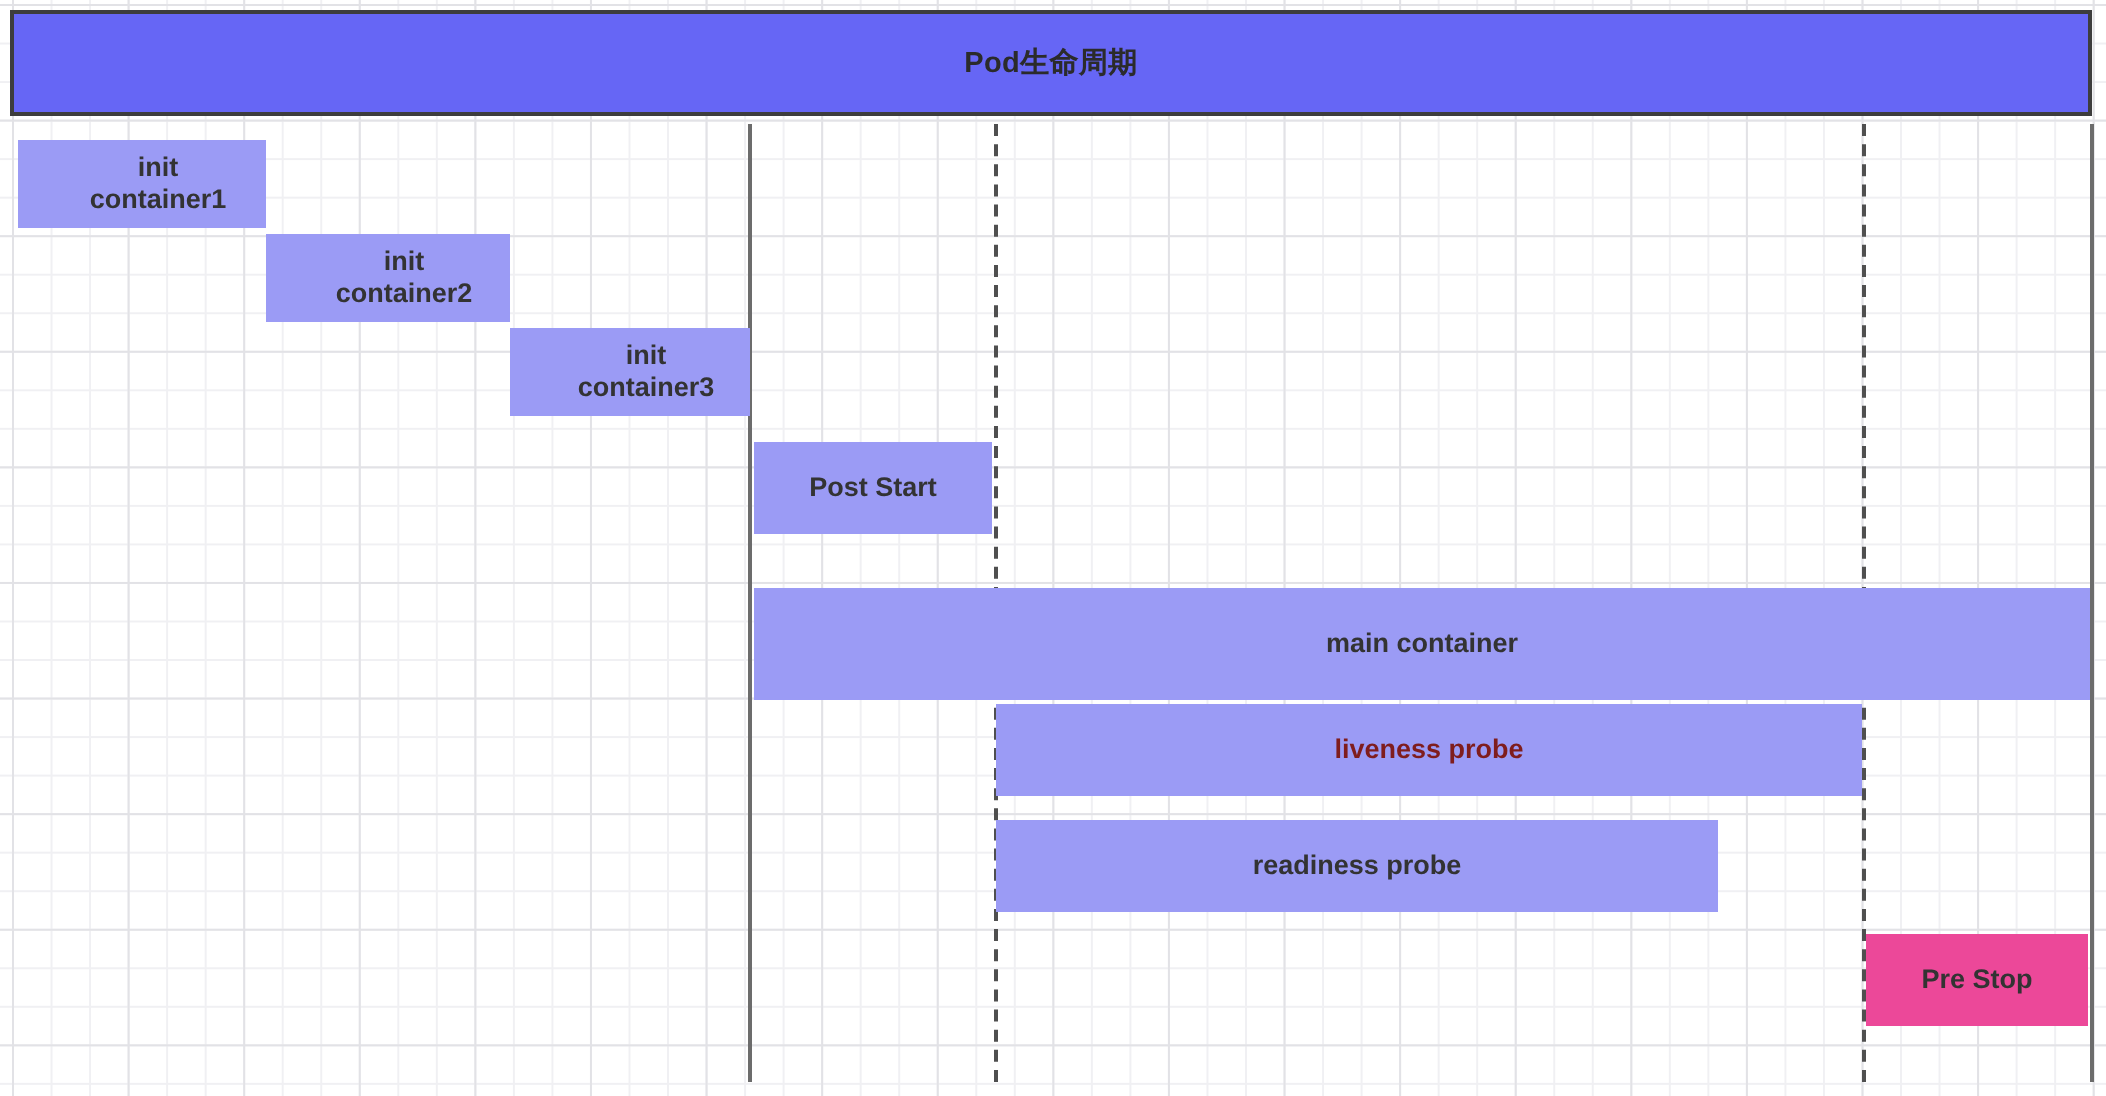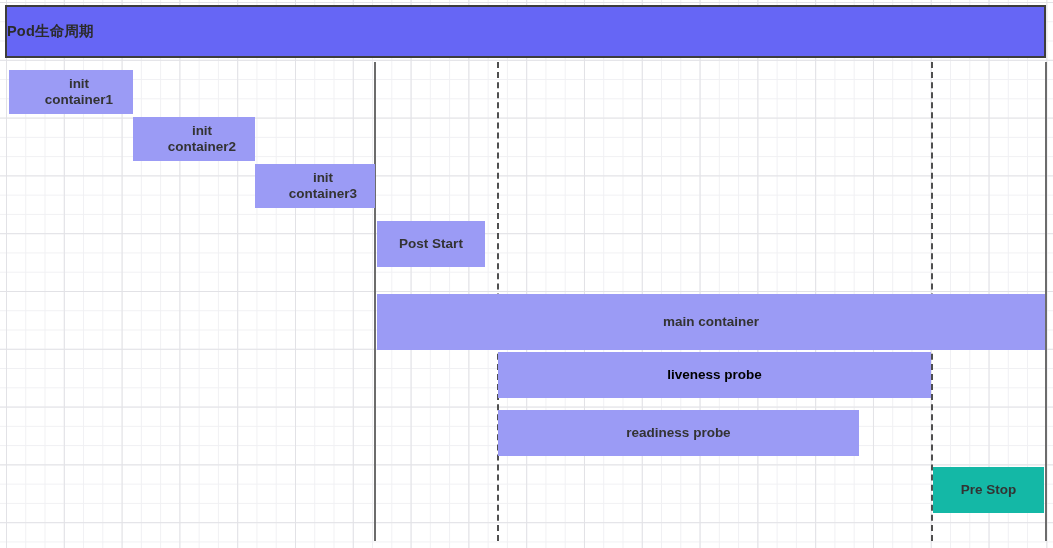--- a/index.html
+++ b/index.html
@@ -43,20 +43,21 @@
     position: absolute;
     left: 5px;
     top: 5px;
     width: 1041px;
     height: 53px;
     background: #6666f5;
     border: 2px solid #3d3d3d;
     box-sizing: border-box;
     display: flex;
     align-items: center;
+    justify-content: center;
   }
   #header-bar .title {
     font-size: 14.5px;
     font-weight: bold;
     color: #2b2b2b;
     letter-spacing: .2px;
   }
 
   
   .vline {
@@ -116,30 +117,30 @@
 container1</span>
       </div>
       <div class="bar stacked" style="left: 133px; top: 117px; width: 122px; height: 44px; background: rgb(155, 155, 245);">
         <span class="bar-label" style="color: rgb(51, 51, 51);">init
 container2</span>
       </div>
       <div class="bar stacked" style="left: 255px; top: 164px; width: 120px; height: 44px; background: rgb(155, 155, 245);">
         <span class="bar-label" style="color: rgb(51, 51, 51);">init
 container3</span>
       </div>
-      <div class="bar" style="left: 377px; top: 221px; width: 108px; height: 46px; background: rgb(155, 155, 245);">
+      <div class="bar" style="left: 377px; top: 221px; width: 119px; height: 46px; background: rgb(155, 155, 245);">
         <span class="bar-label" style="color: rgb(51, 51, 51);">Post Start</span>
       </div>
       <div class="bar" style="left: 377px; top: 294px; width: 668px; height: 56px; background: rgb(155, 155, 245);">
         <span class="bar-label" style="color: rgb(51, 51, 51);">main container</span>
       </div>
       <div class="bar" style="left: 498px; top: 352px; width: 433px; height: 46px; background: rgb(155, 155, 245);">
-        <span class="bar-label" style="color: #000000; text-align: right;">liveness probe</span>
+        <span class="bar-label" style="color: #7f1d1d; text-align: right;">liveness probe</span>
       </div>
       <div class="bar" style="left: 498px; top: 410px; width: 361px; height: 46px; background: rgb(155, 155, 245);">
         <span class="bar-label" style="color: rgb(51, 51, 51);">readiness probe</span>
       </div>
-      <div class="bar" style="left: 933px; top: 467px; width: 111px; height: 46px; background: #14b8a6;">
+      <div class="bar" style="left: 933px; top: 467px; width: 111px; height: 46px; background: #ec4899;">
         <span class="bar-label" style="color: rgb(51, 51, 51);">Pre Stop</span>
       </div>
     </div>
 
 </div>
 
 </body></html>

